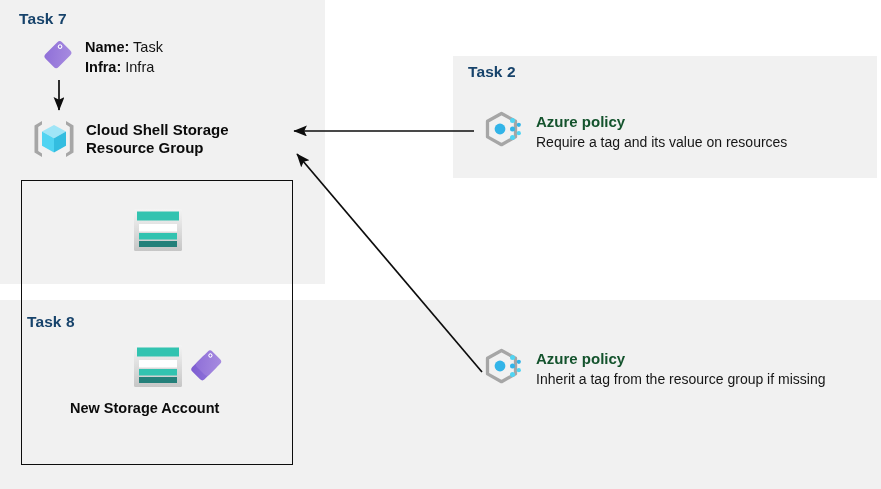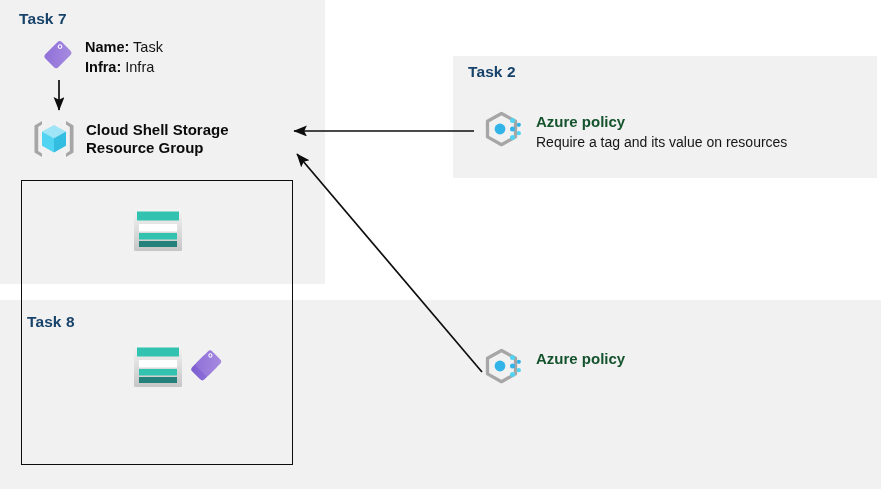--- a/index.html
+++ b/index.html
@@ -266,28 +266,30 @@
         <circle cx="20.6" cy="12.3" r="2.1" fill="#ffffff"></circle>
         <circle cx="20.6" cy="12.3" r="1.1" fill="#7d5bd0"></circle>
         <path d="M9.5 10.8 a3.2 3.2 0 0 1 3.2 -3.2 h15.5 a3.2 3.2 0 0 1 3.2 3.2 v11.0
                  a3.2 3.2 0 0 1 -3.2 3.2 h-15.5 a3.2 3.2 0 0 1 -3.2 -3.2 z" fill="url(#tg2)"></path>
         <circle cx="27.1" cy="12.3" r="2.1" fill="#ffffff"></circle>
         <circle cx="27.1" cy="12.3" r="1.1" fill="#8f6fd8"></circle>
       </g>
     </svg>
   </div>
 
+  <div class="node-title" id="new-sa-label">New Storage Account</div>
 
   <div class="icon" id="policy-icon-2">
     <svg viewBox="0 0 48 48" width="48" height="48" xmlns="http://www.w3.org/2000/svg">
       <path d="M22.5 4.5 L36.5 12.3 L36.5 27.9 L22.5 35.7 L8.5 27.9 L8.5 12.3 z" fill="none" stroke="#a6a6a6" stroke-width="3.3" stroke-linejoin="round"></path>
       <circle cx="21" cy="20" r="5.4" fill="#32b4e8"></circle>
       <circle cx="33.5" cy="11.6" r="2.5" fill="#50d4f2"></circle>
       <circle cx="33.5" cy="20" r="2.5" fill="#32b4e8"></circle>
       <circle cx="33.5" cy="28.4" r="2.5" fill="#50d4f2"></circle>
       <circle cx="39.8" cy="15.8" r="2.1" fill="#32b4e8"></circle>
       <circle cx="39.8" cy="24.2" r="2.1" fill="#50d4f2"></circle>
     </svg>
   </div>
 
   <div class="policy-title" id="policy2-title">Azure policy</div>
+  <div class="policy-desc" id="policy2-desc">Inherit a tag from the resource group if missing</div>
 
 </div>
 
 </body></html>

